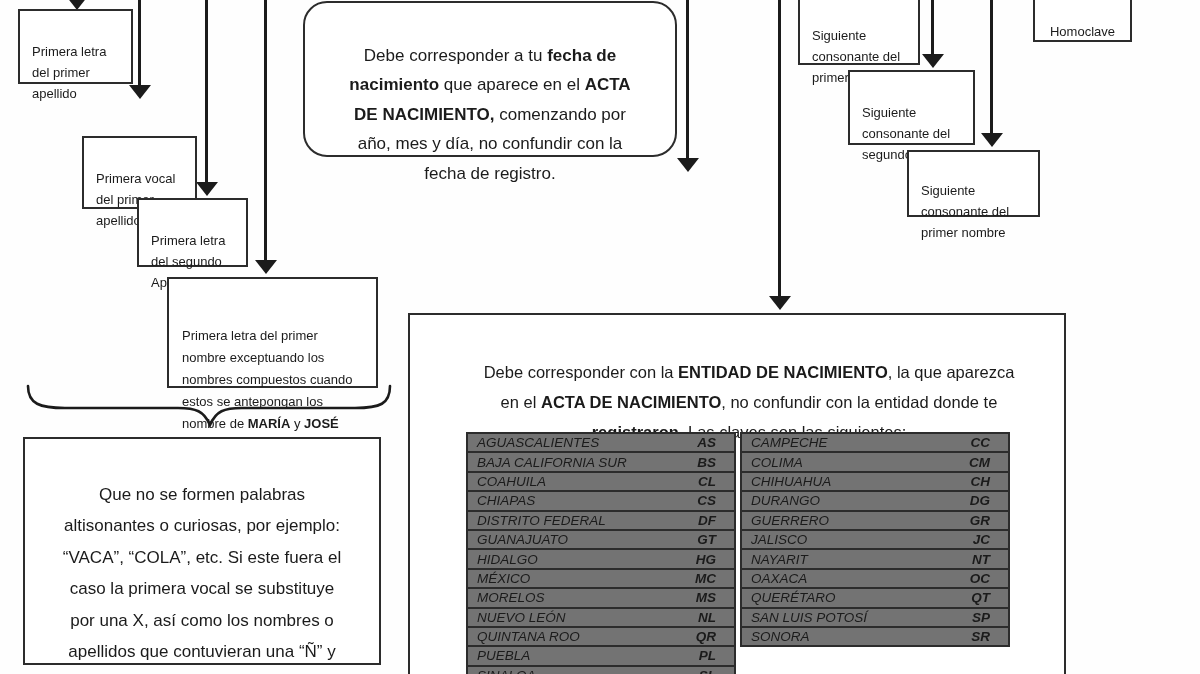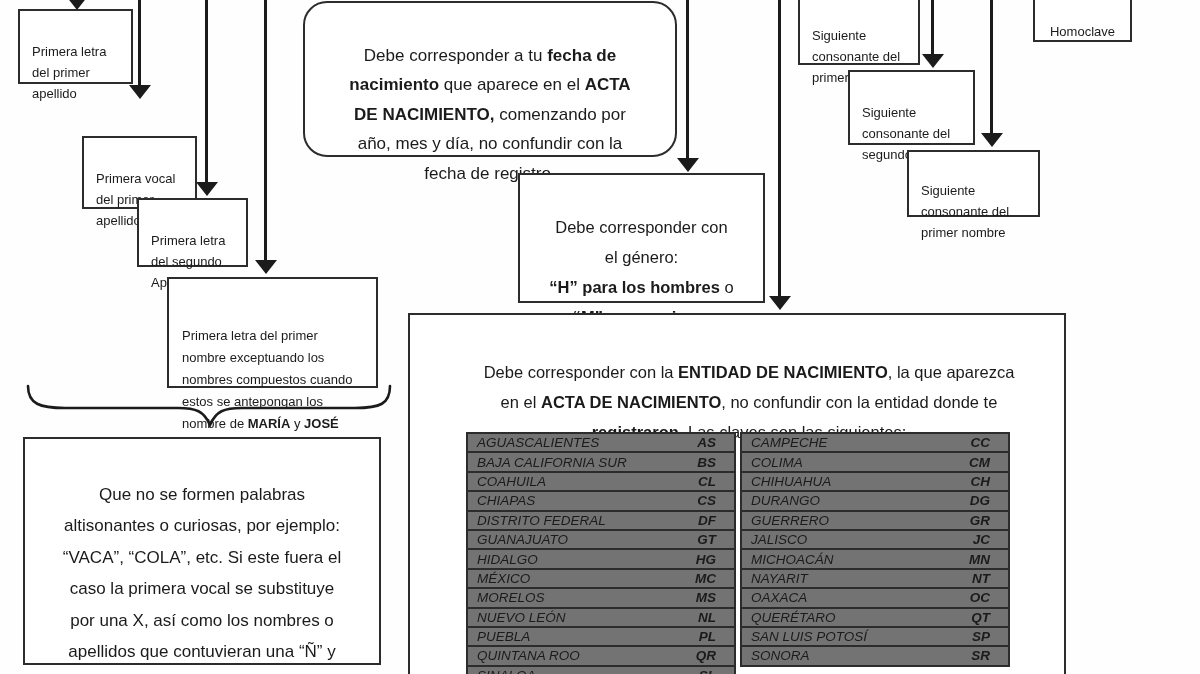--- a/index.html
+++ b/index.html
@@ -112,26 +112,20 @@
   </div>
 
   <div class="box fecha" style="left:303px;top:1px;width:374px;height:156px;border-radius:24px;">
     <span>Debe corresponder a tu </span><b>fecha de
 nacimiento</b><span> que aparece en el </span><b>ACTA
 DE NACIMIENTO,</b><span> comenzando por
 año, mes y día, no confundir con la
 fecha de registro.</span>
   </div>
 
-  <div class="box gender" style="left:518px;top:173px;width:247px;height:130px;">
-    <span>Debe corresponder con
-el género:
-</span><b>“H” para los hombres</b><span> o
-</span><b>“M” para mujeres</b>
-  </div>
 
   <div class="box small" style="left:798px;top:-6px;width:122px;height:71px;padding-top:8px;">
     <span>Siguiente
 consonante del
 primer apellido</span>
   </div>
 
   <div class="box small" style="left:848px;top:70px;width:127px;height:75px;">
     <span>Siguiente
 consonante del
@@ -191,28 +185,28 @@
       </div>
       <div class="t-row">
         <span class="t-name">MORELOS</span>
         <span class="t-code">MS</span>
       </div>
       <div class="t-row">
         <span class="t-name">NUEVO LEÓN</span>
         <span class="t-code">NL</span>
       </div>
       <div class="t-row">
+        <span class="t-name">QUINTANA ROO</span>
+        <span class="t-code">QR</span>
+      </div>
+      <div class="t-row">
         <span class="t-name">PUEBLA</span>
         <span class="t-code">PL</span>
       </div>
       <div class="t-row">
-        <span class="t-name">QUINTANA ROO</span>
-        <span class="t-code">QR</span>
-      </div>
-      <div class="t-row">
         <span class="t-name">SINALOA</span>
         <span class="t-code">SL</span>
       </div>
     </div>
 
   <div class="etable" style="left:740px;top:432px;">
       <div class="t-row">
         <span class="t-name">CAMPECHE</span>
         <span class="t-code">CC</span>
       </div>
@@ -230,24 +224,20 @@
       </div>
       <div class="t-row">
         <span class="t-name">GUERRERO</span>
         <span class="t-code">GR</span>
       </div>
       <div class="t-row">
         <span class="t-name">JALISCO</span>
         <span class="t-code">JC</span>
       </div>
       <div class="t-row">
-        <span class="t-name">MICHOACÁN</span>
-        <span class="t-code">MN</span>
-      </div>
-      <div class="t-row">
         <span class="t-name">NAYARIT</span>
         <span class="t-code">NT</span>
       </div>
       <div class="t-row">
         <span class="t-name">OAXACA</span>
         <span class="t-code">OC</span>
       </div>
       <div class="t-row">
         <span class="t-name">QUERÉTARO</span>
         <span class="t-code">QT</span>

